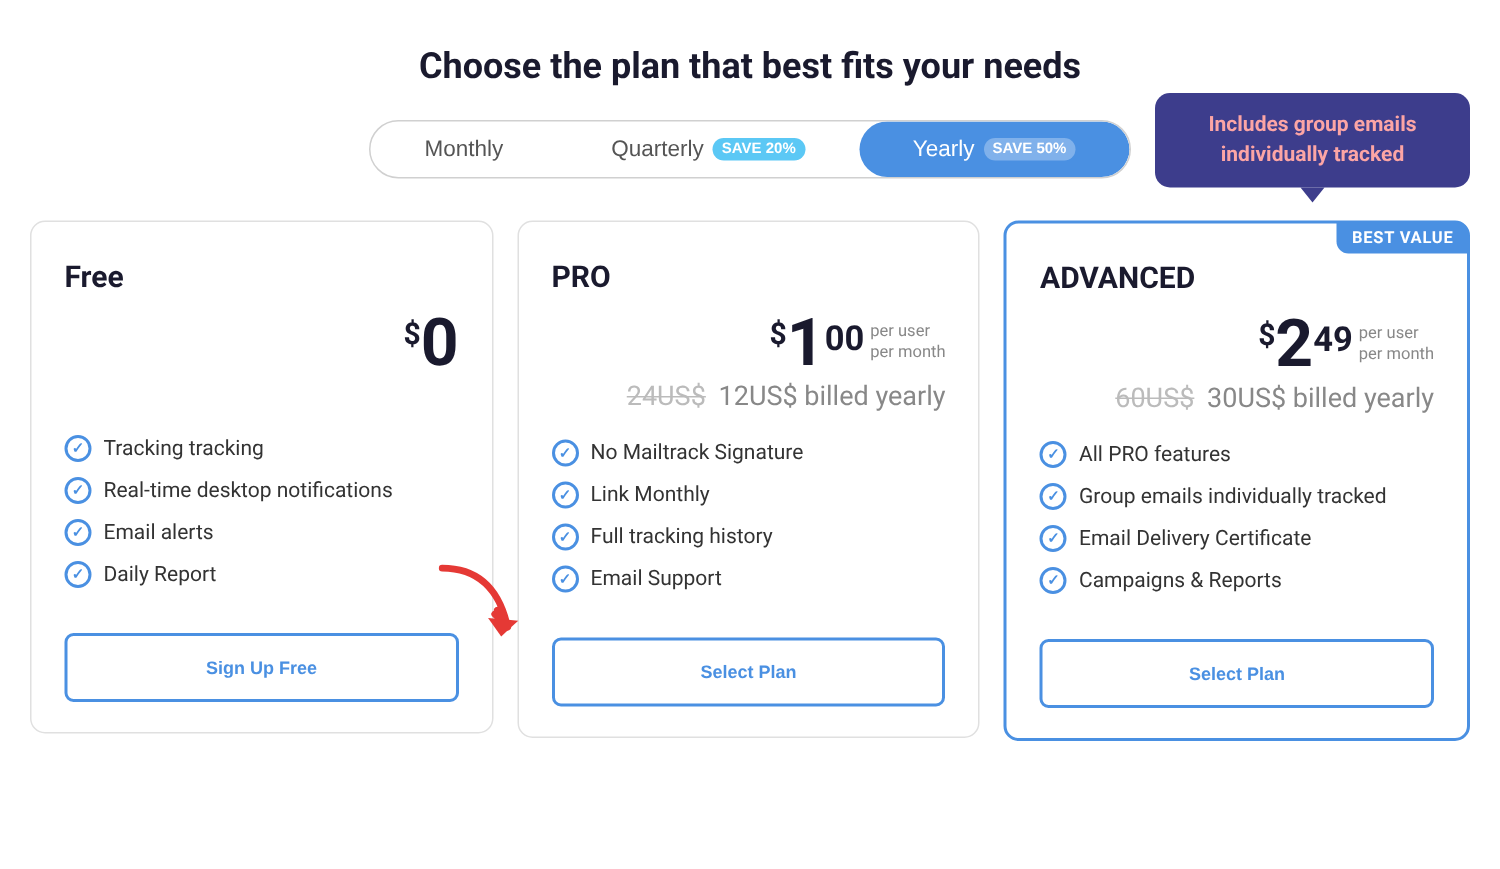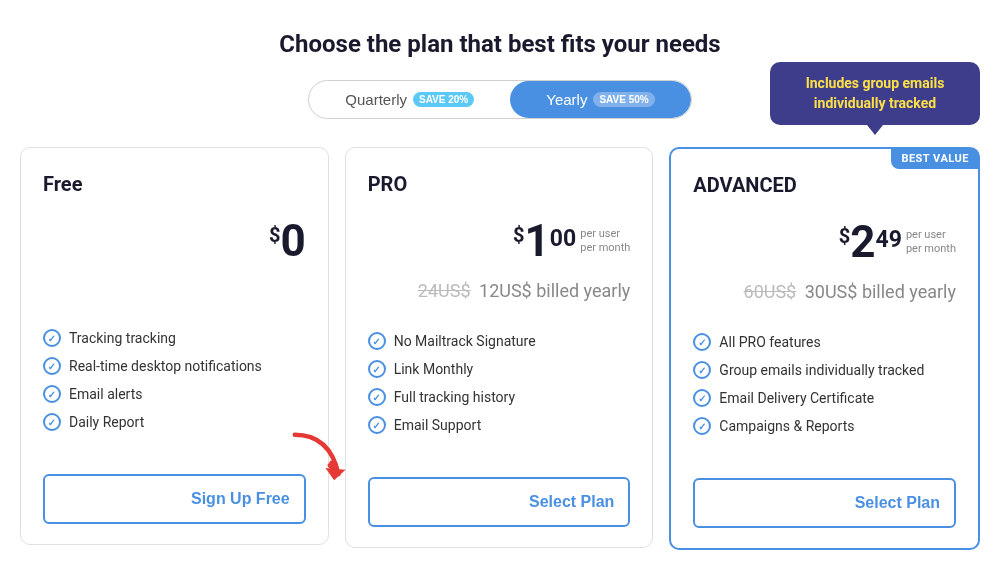--- a/index.html
+++ b/index.html
@@ -71,21 +71,21 @@
       width: 100%;
       max-width: 960px;
       position: relative;
       align-items: flex-start;
     }
     .tooltip-bubble {
       position: absolute;
       top: -78px;
       right: 10px;
       background: #3d3d8c;
-      color: #fde047;
+      color: #fca5a5;
       font-size: 14px;
       font-weight: 700;
       text-align: center;
       padding: 12px 16px;
       border-radius: 10px;
       width: 210px;
       line-height: 1.4;
     }
     .tooltip-bubble::after {
       content: '';
@@ -98,21 +98,21 @@
       border-color: #3d3d8c transparent transparent transparent;
     }
     .card {
       flex: 1;
       border: 1.5px solid #e0e0e0;
       border-radius: 10px;
       padding: 24px 22px 20px;
       background: #fff;
       display: flex;
       flex-direction: column;
-      gap: 13px;
+      gap: 0;
       position: relative;
     }
     .card.advanced {
       border: 2px solid #4a90e2;
     }
     .best-value-badge {
       position: absolute;
       top: -1px;
       right: -1px;
       background: #4a90e2;
@@ -198,43 +198,46 @@
       font-size: 10px;
       font-weight: 700;
     }
     .cta-button {
       width: 100%;
       padding: 14px;
       border: 2px solid #4a90e2;
       border-radius: 6px;
       background: #fff;
       color: #4a90e2;
-      font-size: 16px;
+      font-size: 12px;
       font-weight: 600;
       cursor: pointer;
-      text-align: right;
+      text-align: center;
       margin-top: auto;
     }
     
     .red-arrow {
       position: absolute;
       bottom: 58px;
       right: -10px;
       width: 60px;
       height: 60px;
       pointer-events: none;
     }
   </style>
 </head>
 <body>
 
 <div class="page">
   <h1 class="headline">Choose the plan that best fits your needs</h1>
 
   <div class="billing-toggle">
+    <button class="toggle-btn">
+      <span>Monthly</span>
+    </button>
     <button class="toggle-btn">
       <span>Quarterly</span>
       <span class="save-badge">SAVE 20%</span>
     </button>
     <button class="toggle-btn active">
       <span>Yearly</span>
       <span class="save-badge">SAVE 50%</span>
     </button>
   </div>
 

